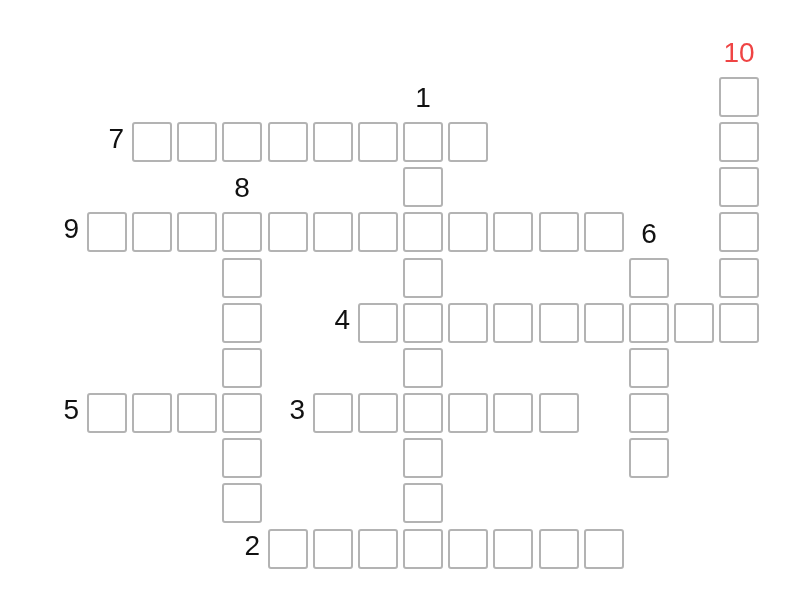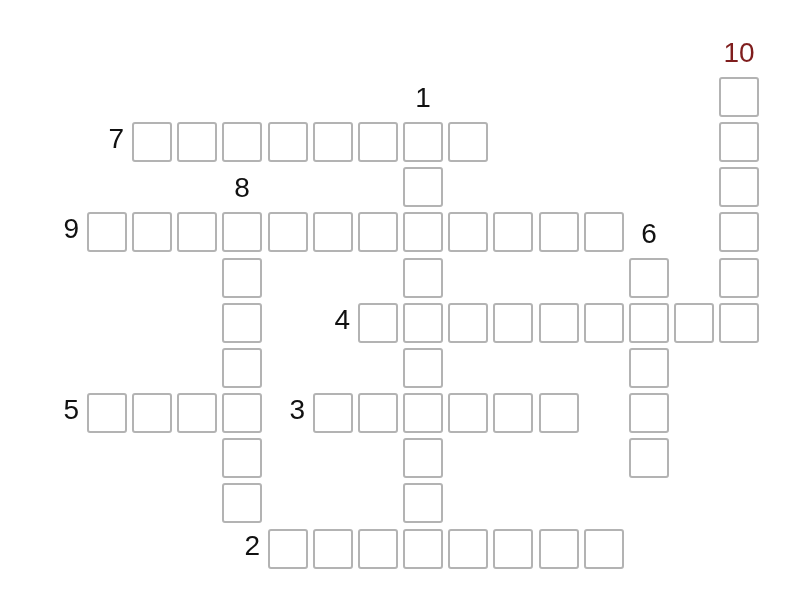--- a/index.html
+++ b/index.html
@@ -109,14 +109,14 @@
     <div class="cell" style="left: 448px; top: 212px; width: 40px; height: 40px; border-color: rgb(179, 179, 179); background: rgb(255, 255, 255);"></div>
     <div class="cell" style="left: 493px; top: 212px; width: 40px; height: 40px; border-color: rgb(179, 179, 179); background: rgb(255, 255, 255);"></div>
     <div class="cell" style="left: 539px; top: 212px; width: 40px; height: 40px; border-color: rgb(179, 179, 179); background: rgb(255, 255, 255);"></div>
     <div class="cell" style="left: 584px; top: 212px; width: 40px; height: 40px; border-color: rgb(179, 179, 179); background: rgb(255, 255, 255);"></div>
     <span class="clue-num" style="color: rgb(17, 17, 17); left: 79px; top: 229px; transform: translate(-100%, -50%);">9</span>
     <div class="cell" style="left: 719px; top: 77px; width: 40px; height: 40px; border-color: rgb(179, 179, 179); background: rgb(255, 255, 255);"></div>
     <div class="cell" style="left: 719px; top: 122px; width: 40px; height: 40px; border-color: rgb(179, 179, 179); background: rgb(255, 255, 255);"></div>
     <div class="cell" style="left: 719px; top: 167px; width: 40px; height: 40px; border-color: rgb(179, 179, 179); background: rgb(255, 255, 255);"></div>
     <div class="cell" style="left: 719px; top: 212px; width: 40px; height: 40px; border-color: rgb(179, 179, 179); background: rgb(255, 255, 255);"></div>
     <div class="cell" style="left: 719px; top: 258px; width: 40px; height: 40px; border-color: rgb(179, 179, 179); background: rgb(255, 255, 255);"></div>
-    <span class="clue-num" style="color: #7f1d1d; left: 739px; top: 67px; transform: translate(-50%, -100%);">10</span>
+    <span class="clue-num" style="color: #ef4444; left: 739px; top: 67px; transform: translate(-50%, -100%);">10</span>
   </div>
 
 </body></html>

